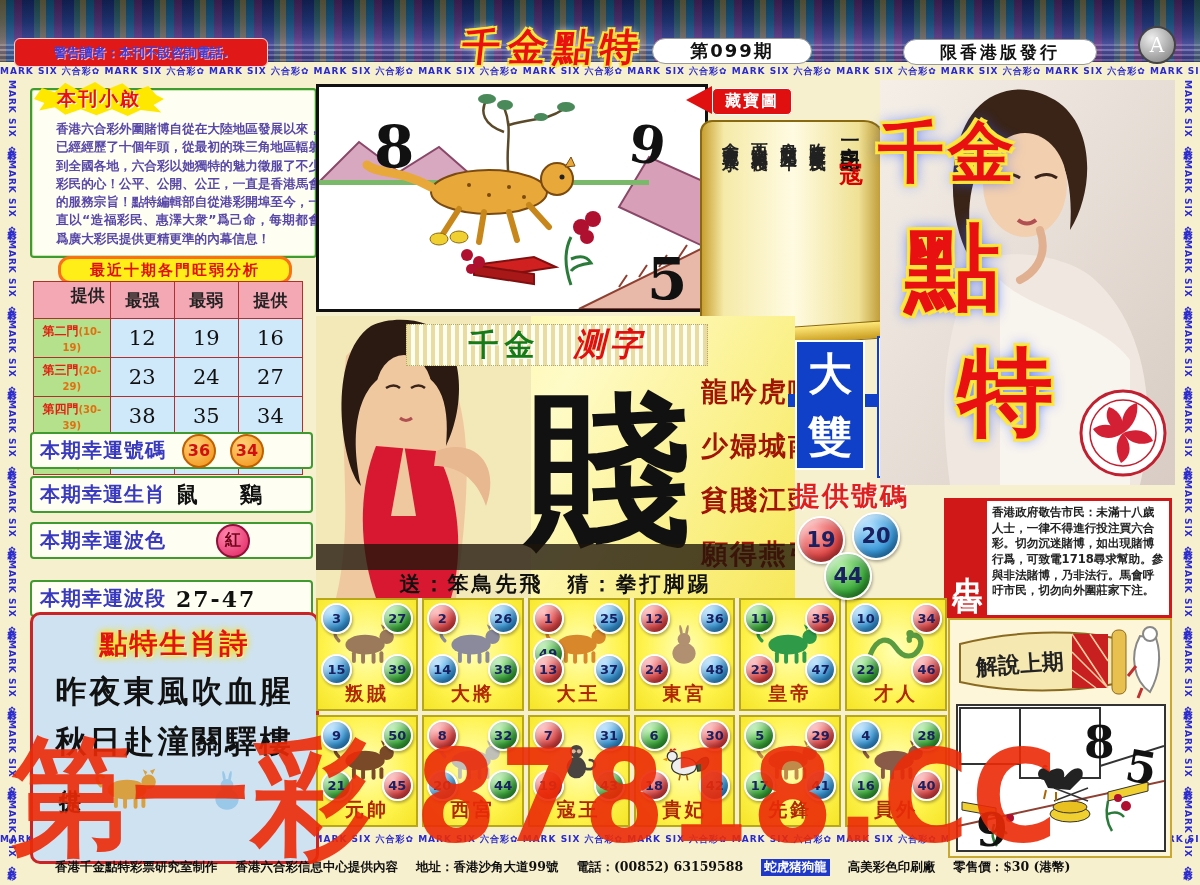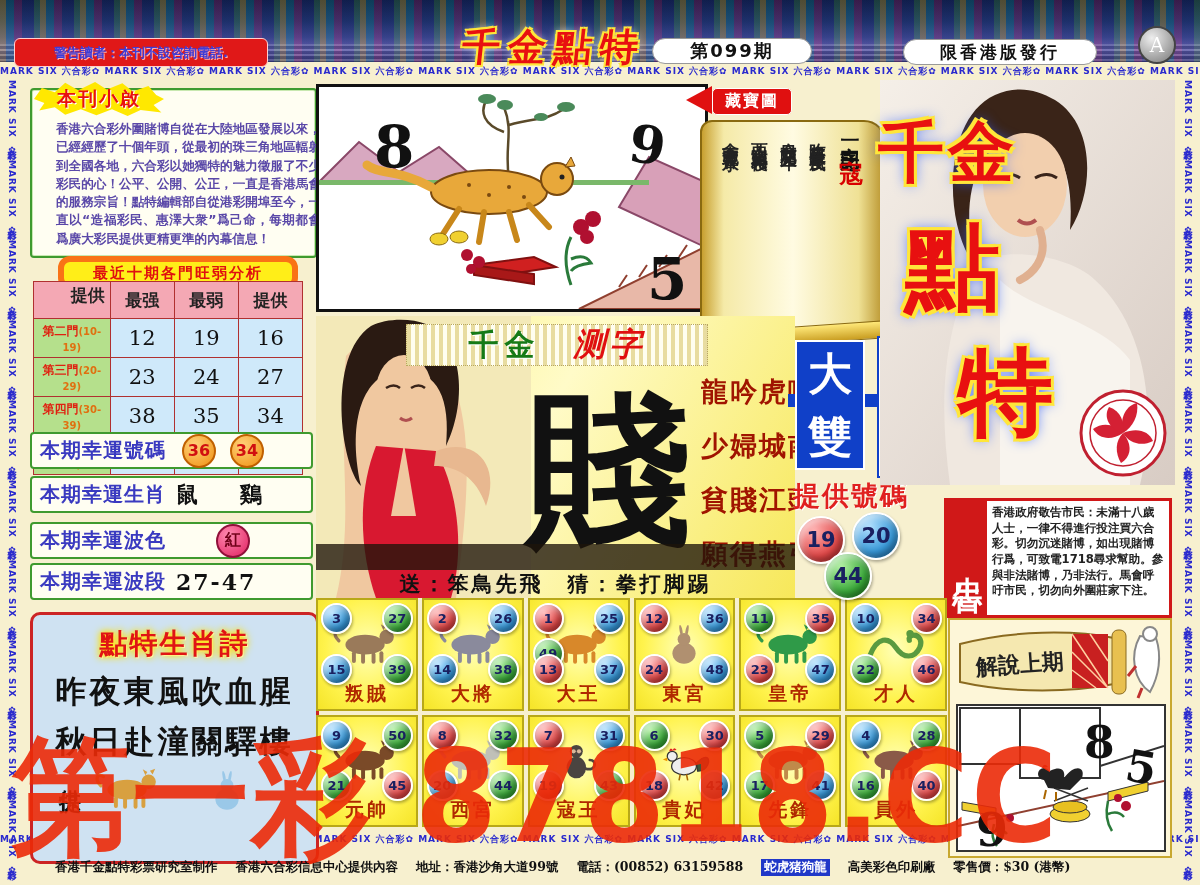--- a/index.html
+++ b/index.html
@@ -36,21 +36,21 @@
   .greenbox{position:absolute;background:#fffef2;border:2px solid #3f9a2f;border-radius:4px;box-shadow:0 0 0 1px #c8e8b0 inset;}
   #notice-box{left:30px;top:88px;width:283px;height:166px;}
   #notice-burst{position:absolute;left:34px;top:82px;width:130px;height:34px;background:#ffe800;
     clip-path:polygon(0 50%,6% 18%,16% 30%,24% 2%,34% 24%,47% 0,56% 22%,68% 4%,76% 28%,88% 12%,94% 38%,100% 50%,92% 68%,98% 90%,82% 82%,72% 100%,60% 80%,48% 98%,36% 80%,24% 96%,16% 74%,4% 84%,8% 62%);
     display:flex;align-items:center;justify-content:center;z-index:5;}
   #notice-burst span{color:#e81010;font-weight:900;font-size:19px;letter-spacing:2px;text-shadow:1px 1px 0 #fff;}
   #notice-body{position:absolute;left:56px;top:120px;width:265px;font-size:12.6px;font-weight:bold;
     color:#5a48a8;line-height:1.45;text-align:justify;}
   #notice-sign{position:absolute;right:42px;top:226px;font-family:"DejaVu Serif",serif;font-size:14px;font-weight:bold;color:#222;}
   #analysis-title{position:absolute;left:58px;top:256px;width:228px;height:22px;background:#ffee18;border-radius:12px;
-    display:flex;align-items:center;justify-content:center;color:#e01010;font-weight:900;font-size:15px;letter-spacing:2px;border:6px solid #f97316;}
+    display:flex;align-items:center;justify-content:center;color:#e01010;font-weight:900;font-size:15px;letter-spacing:2px;border:3px solid #f97316;}
   #analysis-table{position:absolute;left:33px;top:281px;width:270px;border-collapse:collapse;}
   #analysis-table td,#analysis-table th{border:1px solid #b03030;text-align:center;}
   #analysis-table th{background:#f4a8b4;color:#222;font-size:17px;height:34px;font-family:"DejaVu Serif",serif;}
   #corner-cell{background:#f4a8b4 linear-gradient(to top right,#f4a8b4 49%,#a02020 49.6%,#a02020 50.4%,#f4a8b4 51%);
     font-size:12px;color:#333;width:78px;position:relative;}
   #corner-cell i{position:absolute;right:5px;top:2px;font-style:normal;}
   .row-label{background:#b5e08c;color:#e02010;font-weight:bold;font-size:12px;height:36px;}
   .row-label small{color:#e07010;font-size:10px;}
   .num-cell{background:#cfe9fa;color:#111;font-size:21px;font-family:"DejaVu Serif",serif;width:64px;}
   .lucky-row{position:absolute;left:30px;width:283px;height:37px;background:#fffef2;border:2px solid #3f9a2f;
@@ -227,21 +227,21 @@
       </span>
   </div>
   <div class="lucky-row" style="top:476px">
     <span class="lbl">本期幸運生肖</span>
     <span class="val">鼠　鷄</span>
   </div>
   <div class="lucky-row" style="top:522px">
     <span class="lbl">本期幸運波色</span>
     <span class="cball" style="margin-left:40px">紅</span>
   </div>
-  <div class="lucky-row" style="top:563px">
+  <div class="lucky-row" style="top:580px">
     <span class="lbl">本期幸運波段</span>
     <span class="val" style="letter-spacing:2px">27-47</span>
   </div>
 
   <div id="poem-box">
     <div id="poem-title">點特生肖詩</div>
     <div class="poem-line">昨夜東風吹血腥</div>
     <div class="poem-line">秋日赴潼關驛樓</div>
     <div id="poem-provide">提供</div>
     <span class="poem-animal" style="left:60px" id="poem-goat"><svg viewBox="0 0 110 70" width="72" height="48">

